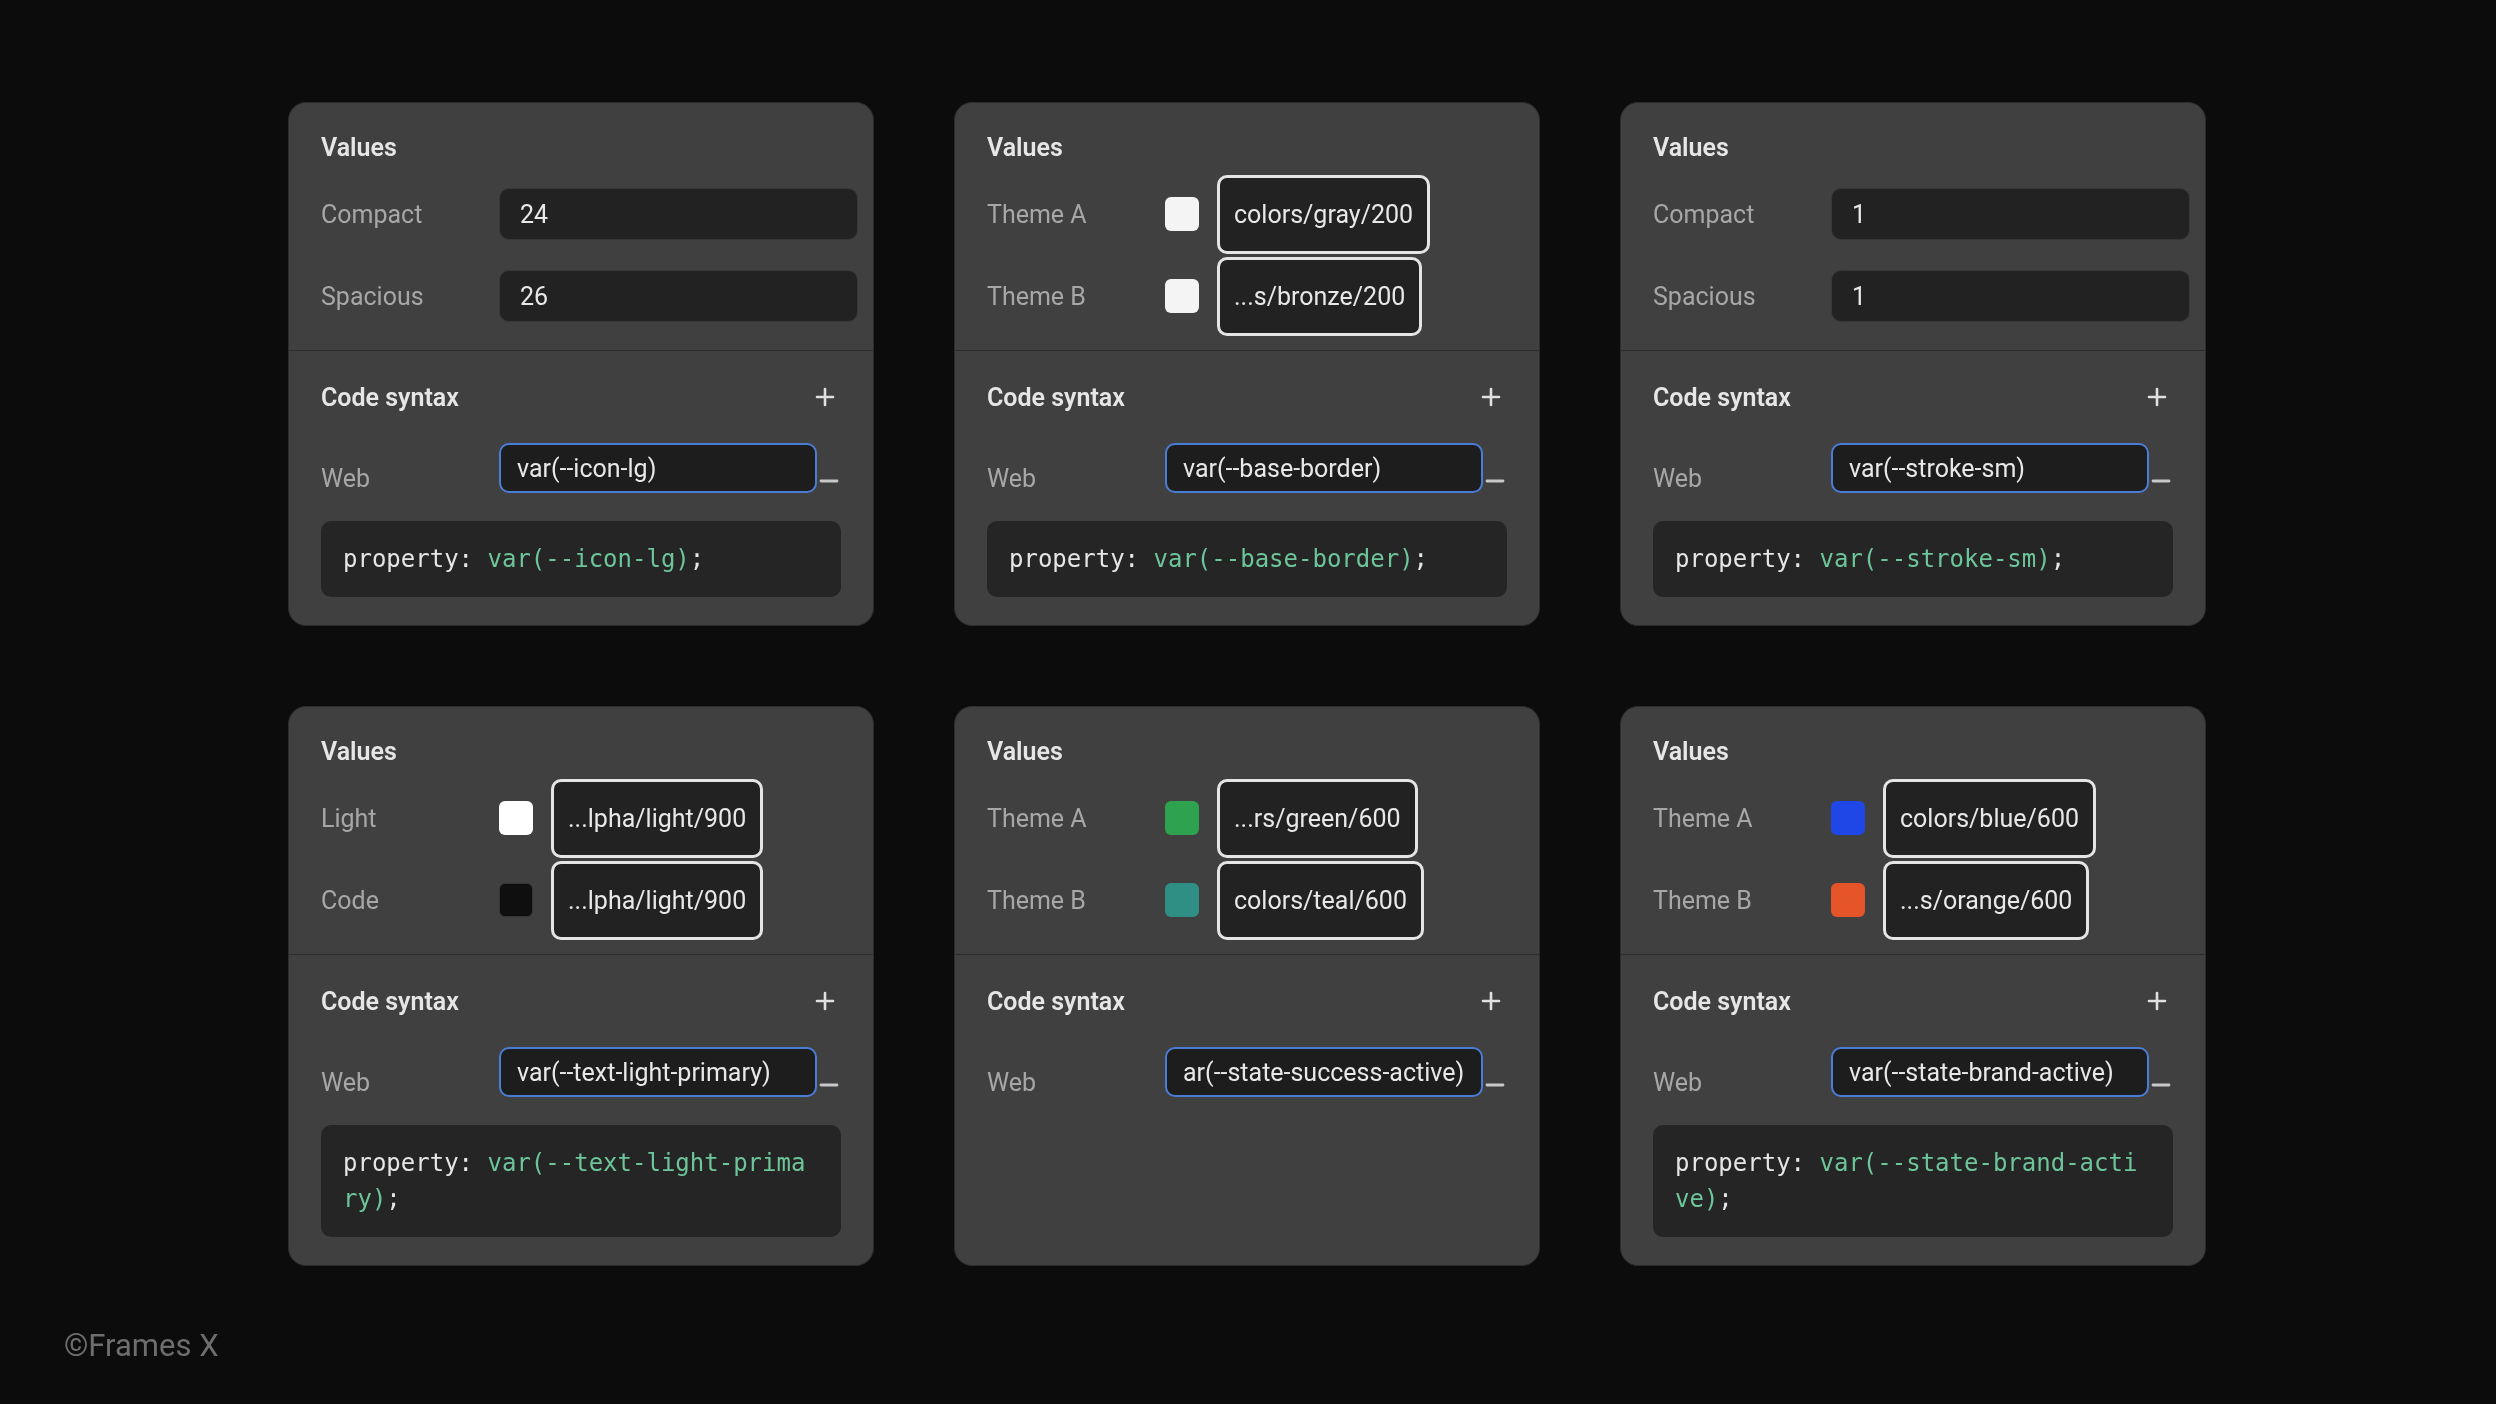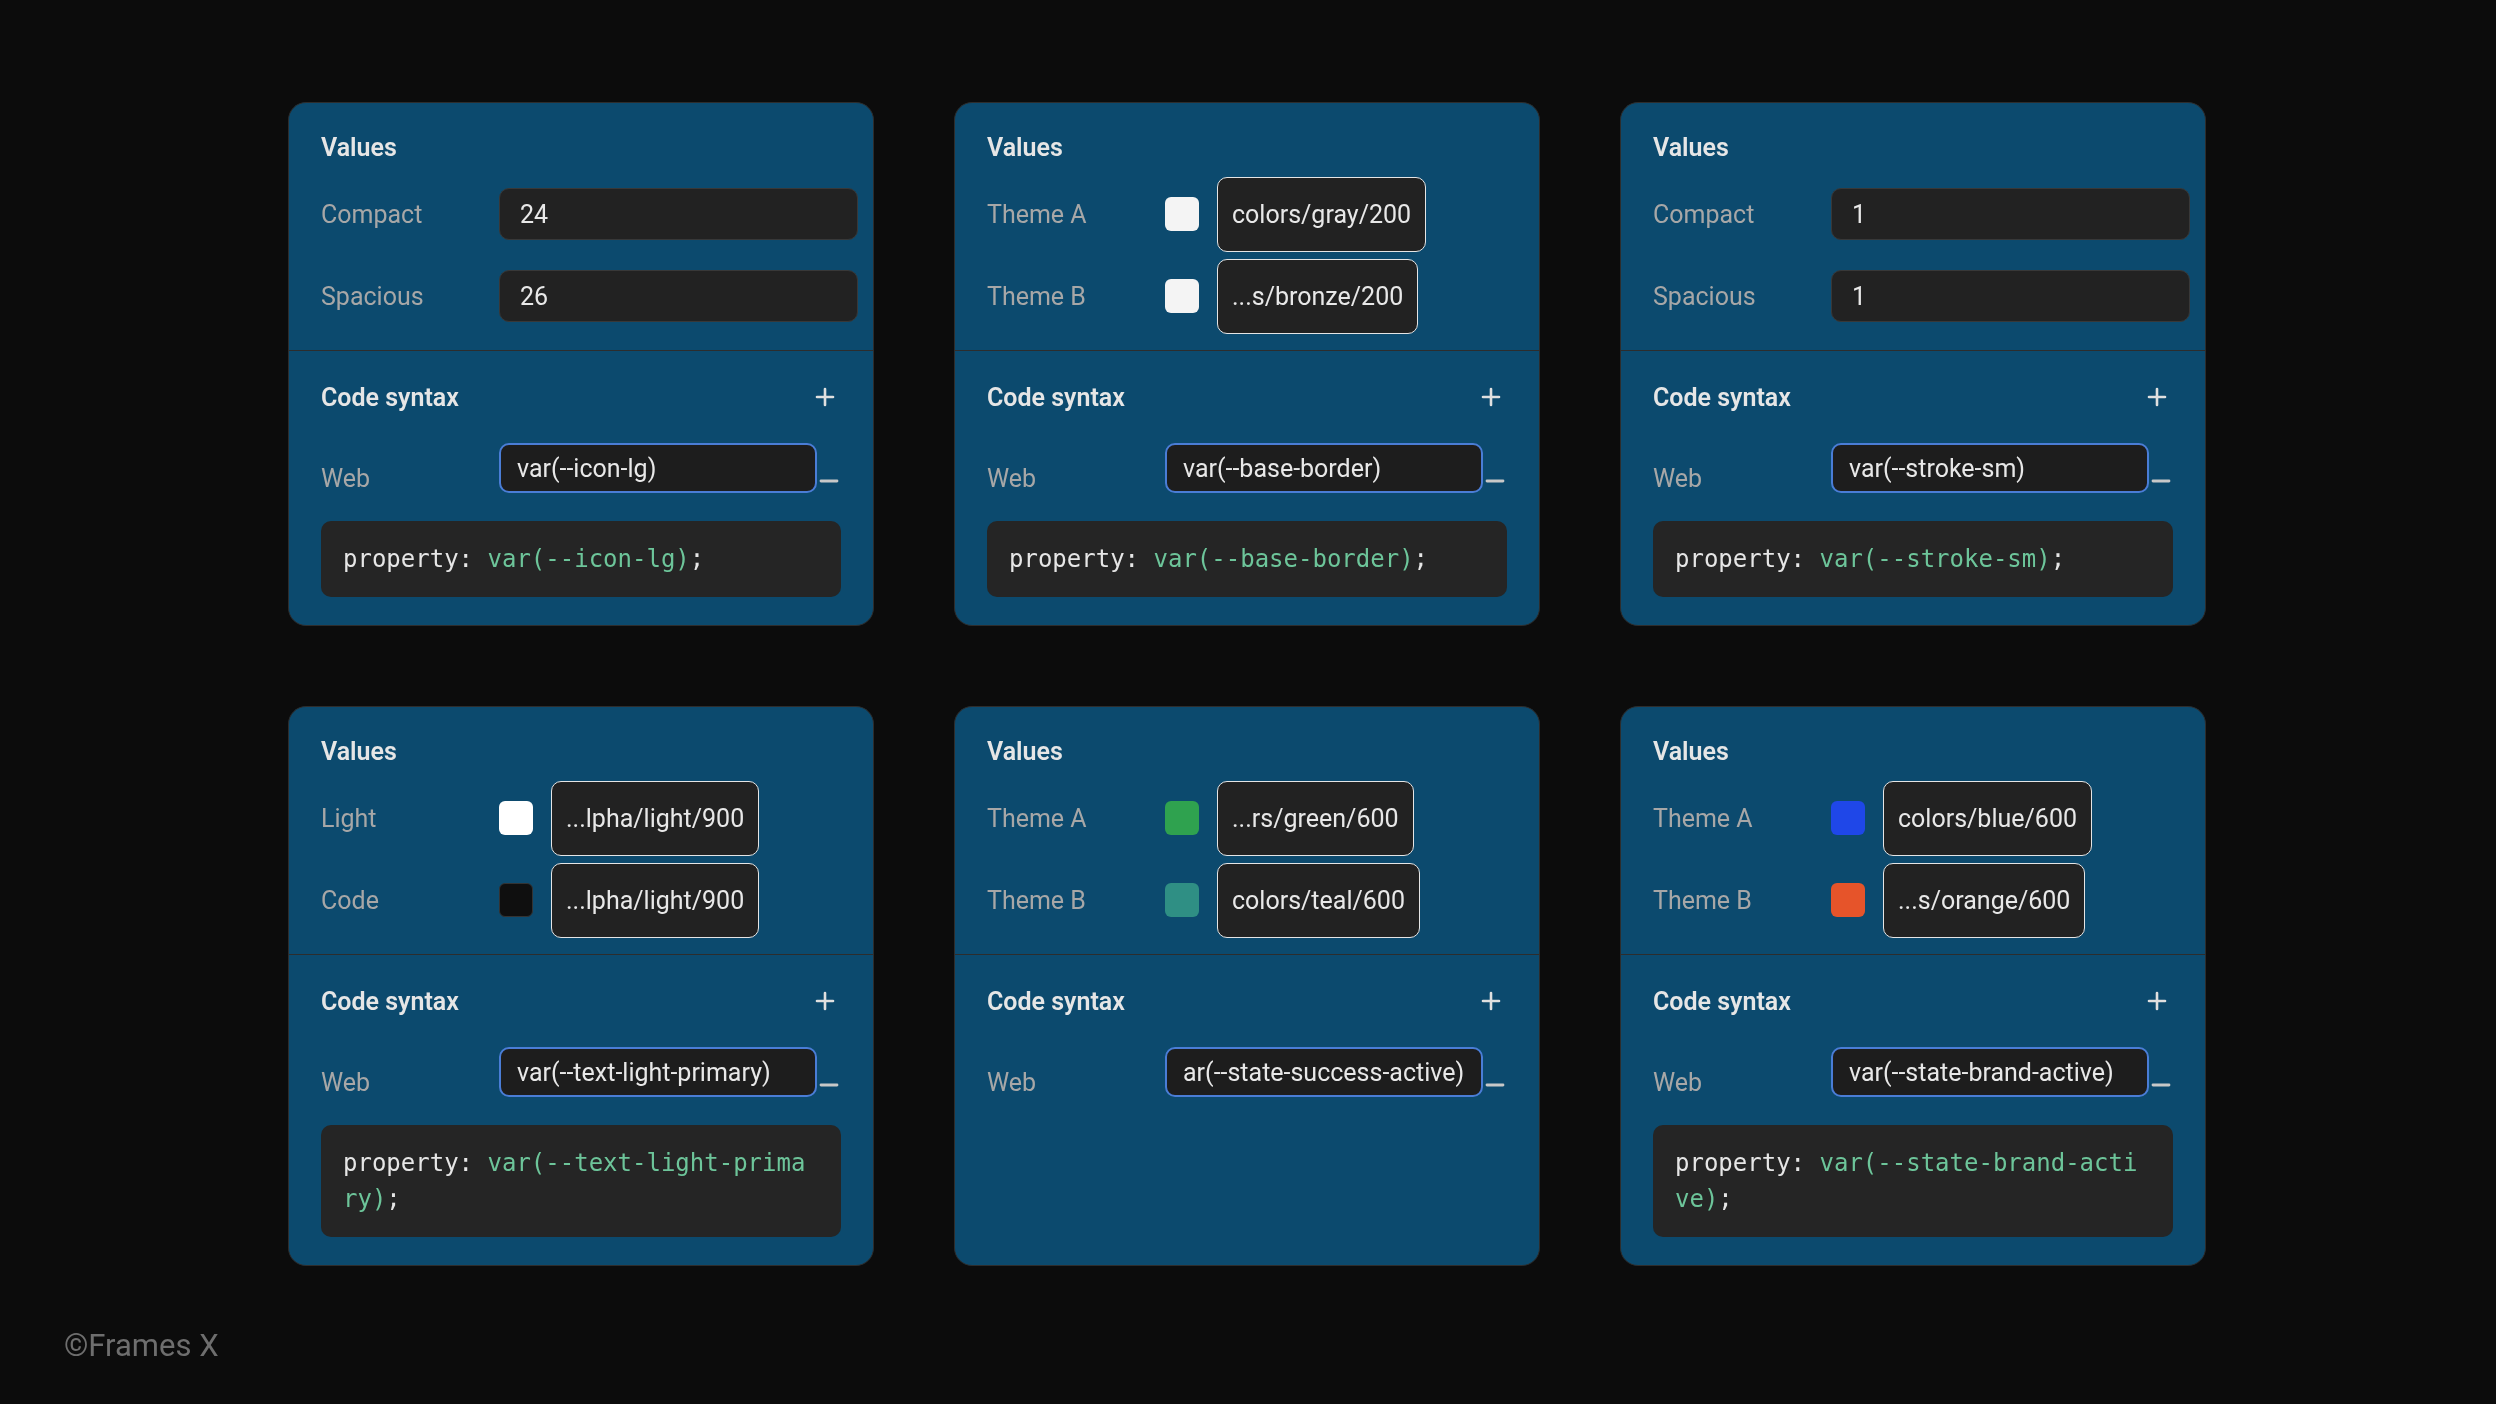--- a/index.html
+++ b/index.html
@@ -14,21 +14,21 @@
     display: grid;
     grid-template-columns: repeat(3, 586px);
     grid-template-rows: repeat(2, auto);
     column-gap: 80px;
     row-gap: 80px;
     position: absolute;
     left: 288px;
     top: 102px;
   }
   .card {
-    background: #0c4a6e;
+    background: #404040;
     border: 1px solid #2d2d2d;
     border-radius: 18px;
     display: flex;
     flex-direction: column;
   }
   .section {
     padding: 30px 32px 28px 32px;
   }
   .section-values { border-bottom: 1px solid #2d2d2d; }
   .heading {
@@ -65,21 +65,21 @@
   }
   
   .swatch-row { display:flex; align-items:center; gap:18px; }
   .swatch {
     width: 34px; height: 34px;
     border-radius: 6px;
     flex:none;
   }
   .chip {
     background: #222;
-    border: 1px solid #e5e5e5;
+    border: 3px solid #e5e5e5;
     border-radius: 10px;
     padding: 22px 14px;
     font-size: 25px;
     color: #e8e8e8;
     white-space: nowrap;
   }
   
   .cs-header {
     display:flex;
     align-items:center;

